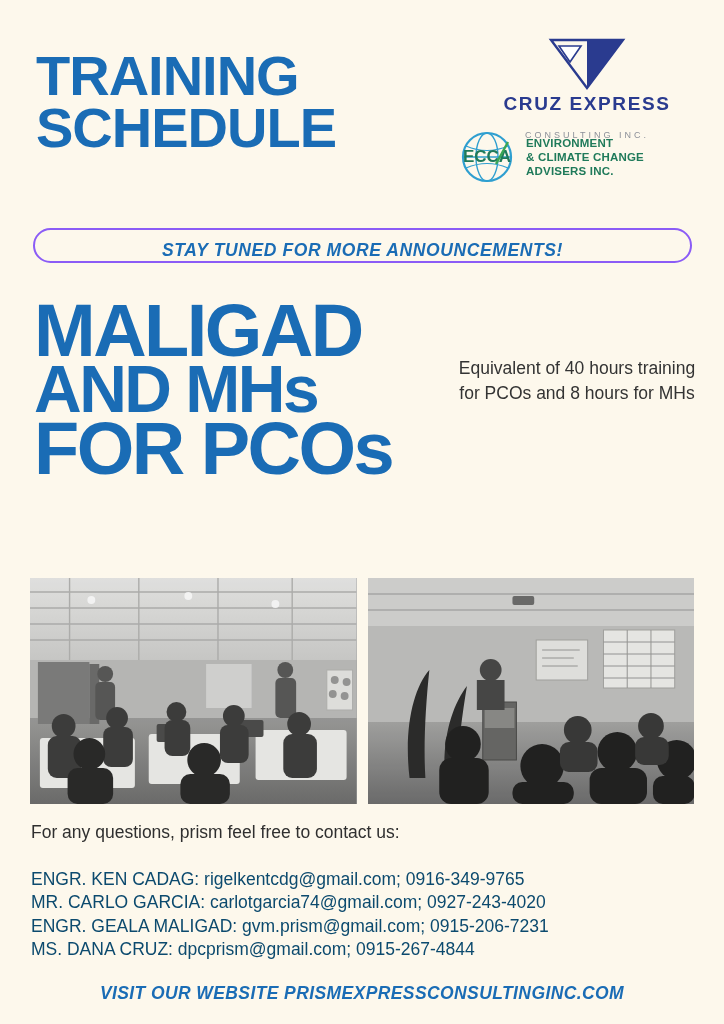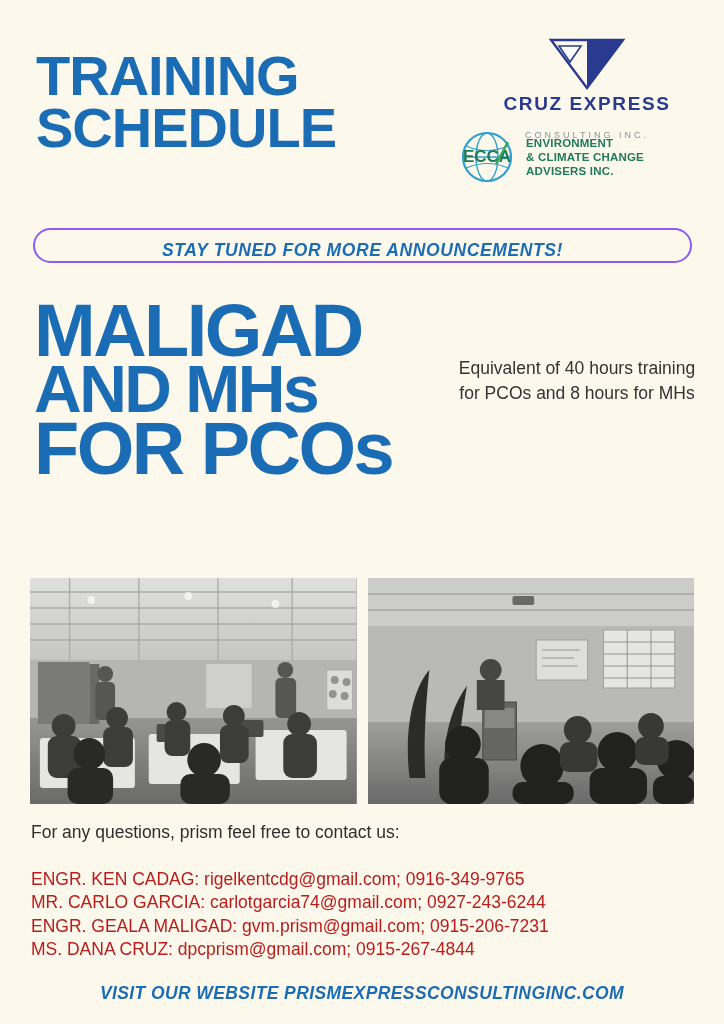--- a/index.html
+++ b/index.html
@@ -177,21 +177,21 @@
     color: #2f2f2f;
     font-size: 17.5px;
   }
   .contact-list {
     position: absolute;
     top: 868px;
     left: 31px;
     right: 24px;
   }
   .contact-list div {
-    color: #b91c1c;
+    color: #0c4a6e;
     font-size: 17.5px;
     line-height: 1.33;
     white-space: nowrap;
   }
   .website {
     position: absolute;
     top: 983px;
     left: 0;
     width: 100%;
     text-align: center;
@@ -391,20 +391,20 @@
             <rect x="270" y="159" width="34" height="28" rx="9"></rect>
         </g>
         <rect x="0" y="0" width="330" height="226" fill="#000" opacity="0.05"></rect>
       </svg>
     </div>
   </div>
 
   <div class="contact-intro">For any questions, prism feel free to contact us:</div>
   <div class="contact-list">
     <div>ENGR. KEN CADAG: rigelkentcdg@gmail.com; 0916-349-9765</div>
-    <div>MR. CARLO GARCIA: carlotgarcia74@gmail.com; 0927-243-6244</div>
+    <div>MR. CARLO GARCIA: carlotgarcia74@gmail.com; 0927-243-4020</div>
     <div>ENGR. GEALA MALIGAD: gvm.prism@gmail.com; 0915-206-7231</div>
     <div>MS. DANA CRUZ: dpcprism@gmail.com; 0915-267-4844</div>
   </div>
 
   <div class="website">VISIT OUR WEBSITE PRISMEXPRESSCONSULTINGINC.COM</div>
 
 </div>
 
 </body></html>

